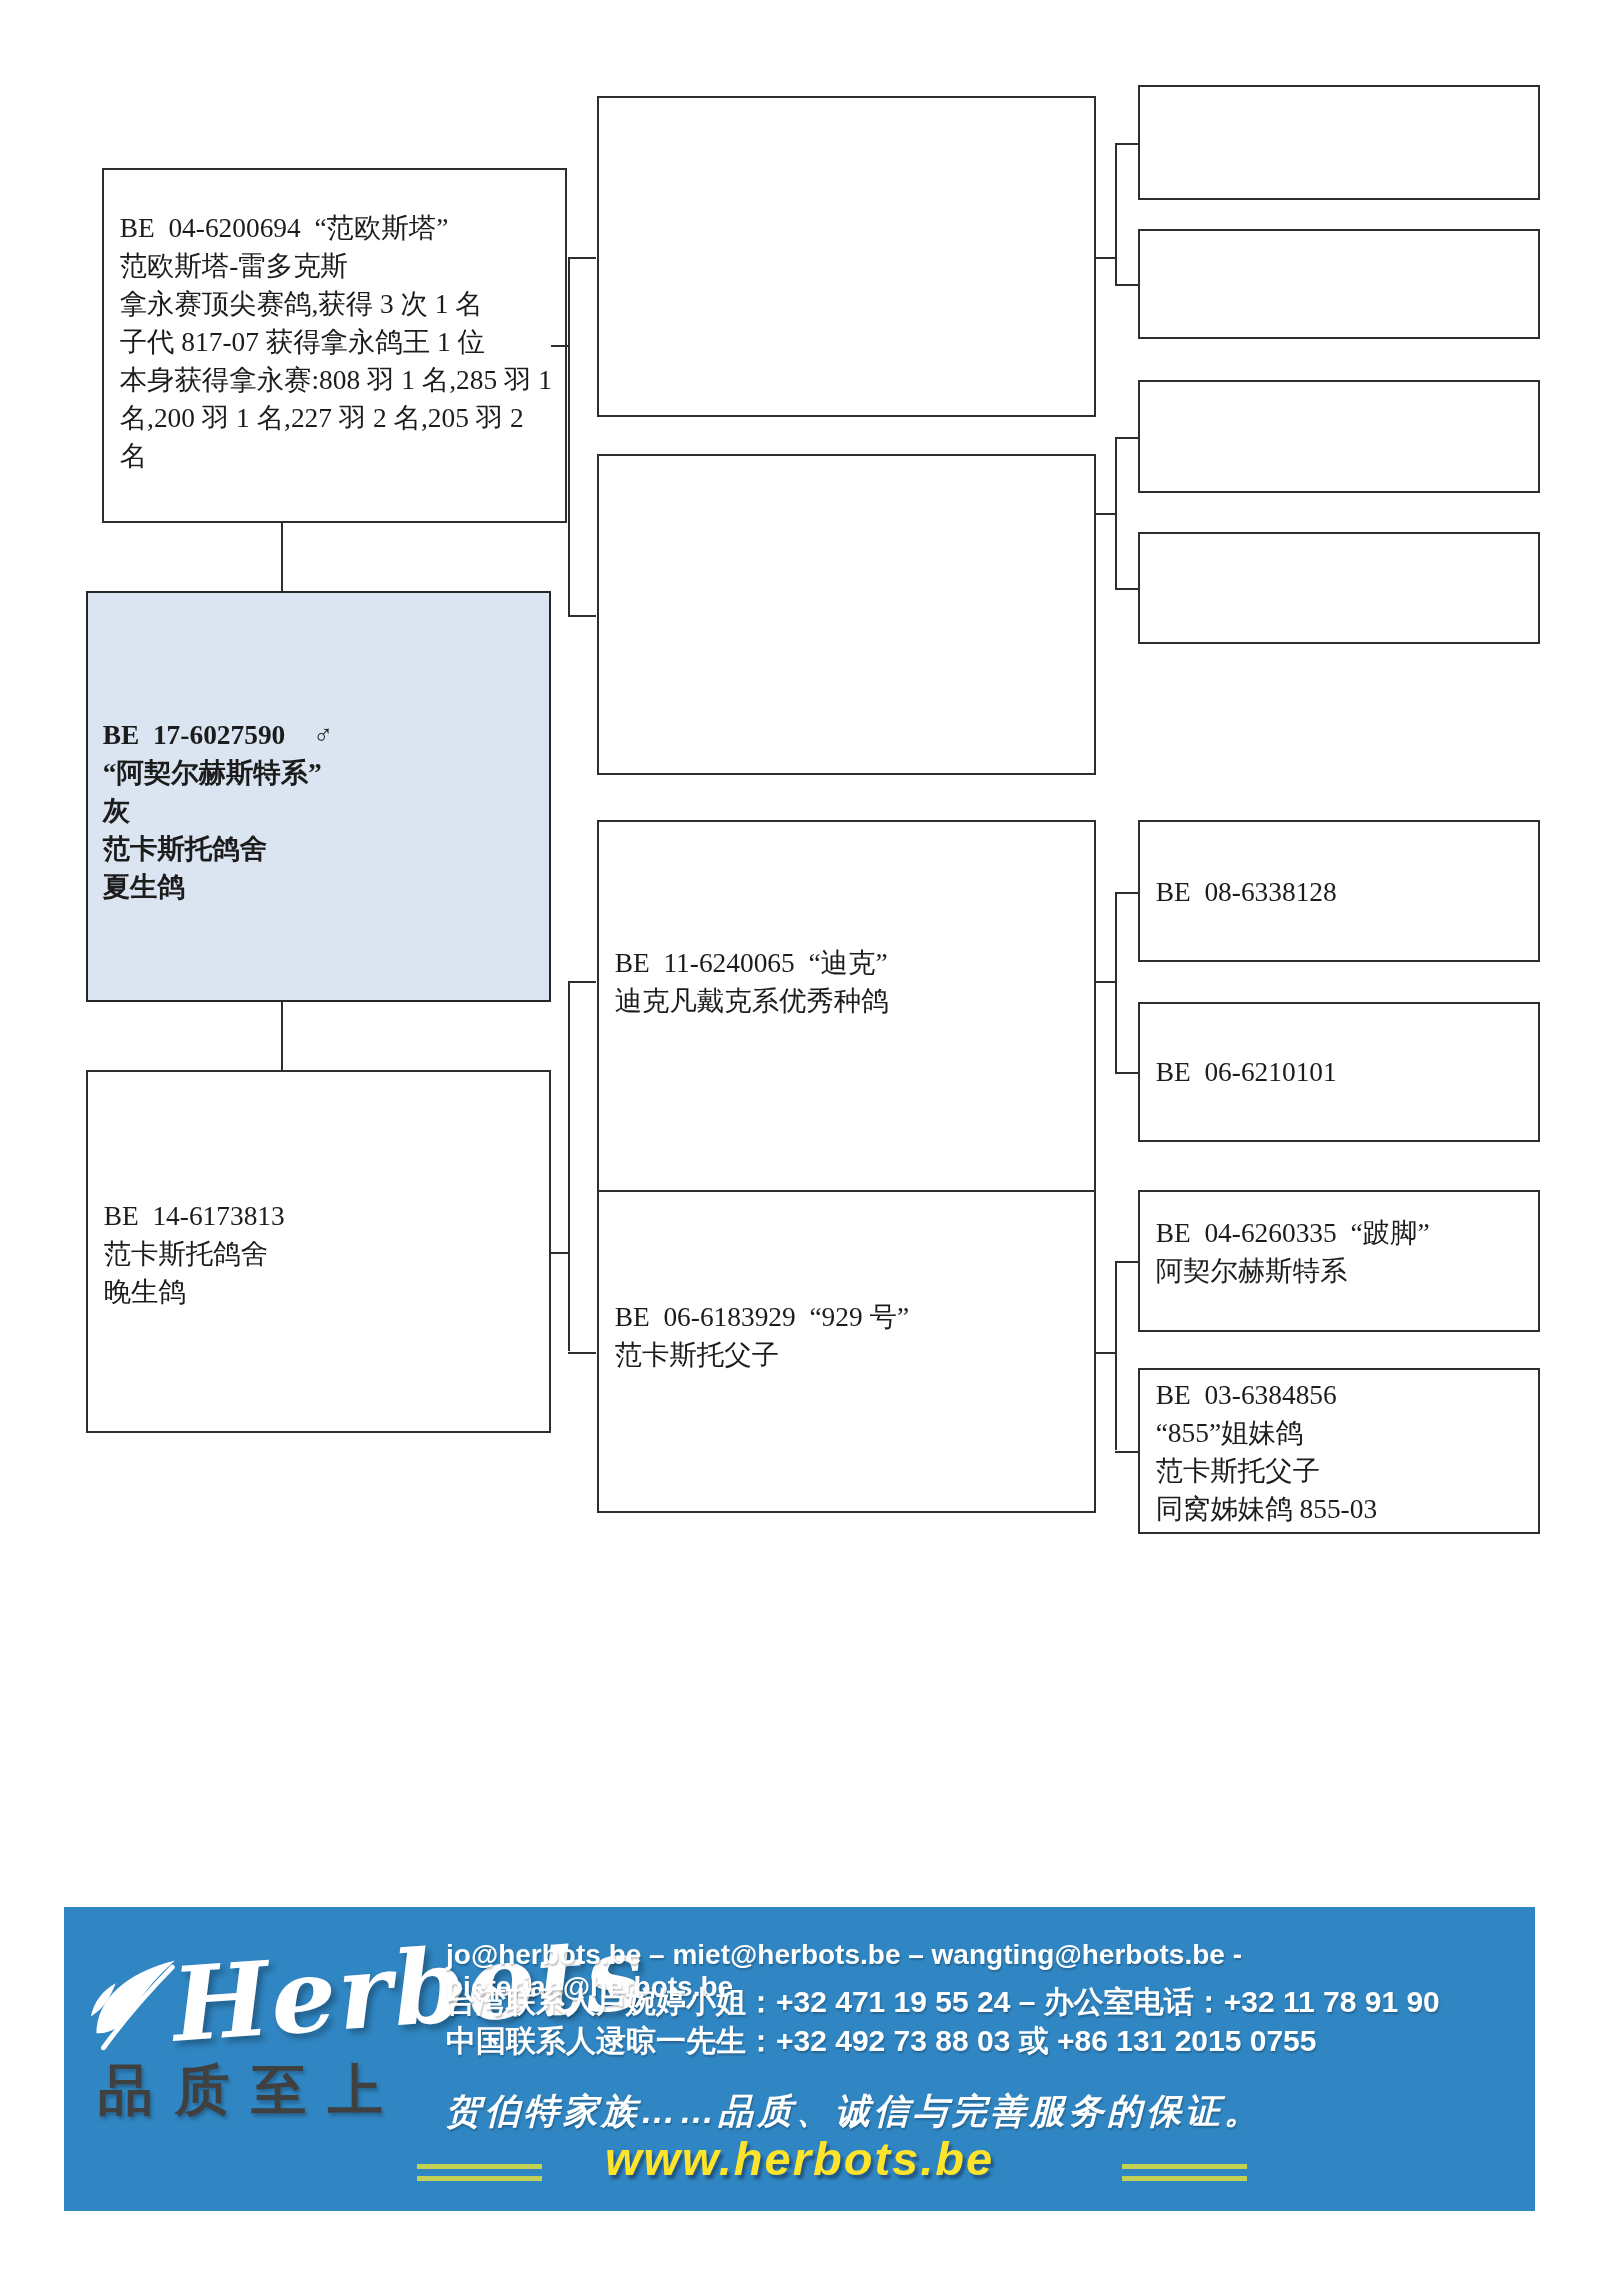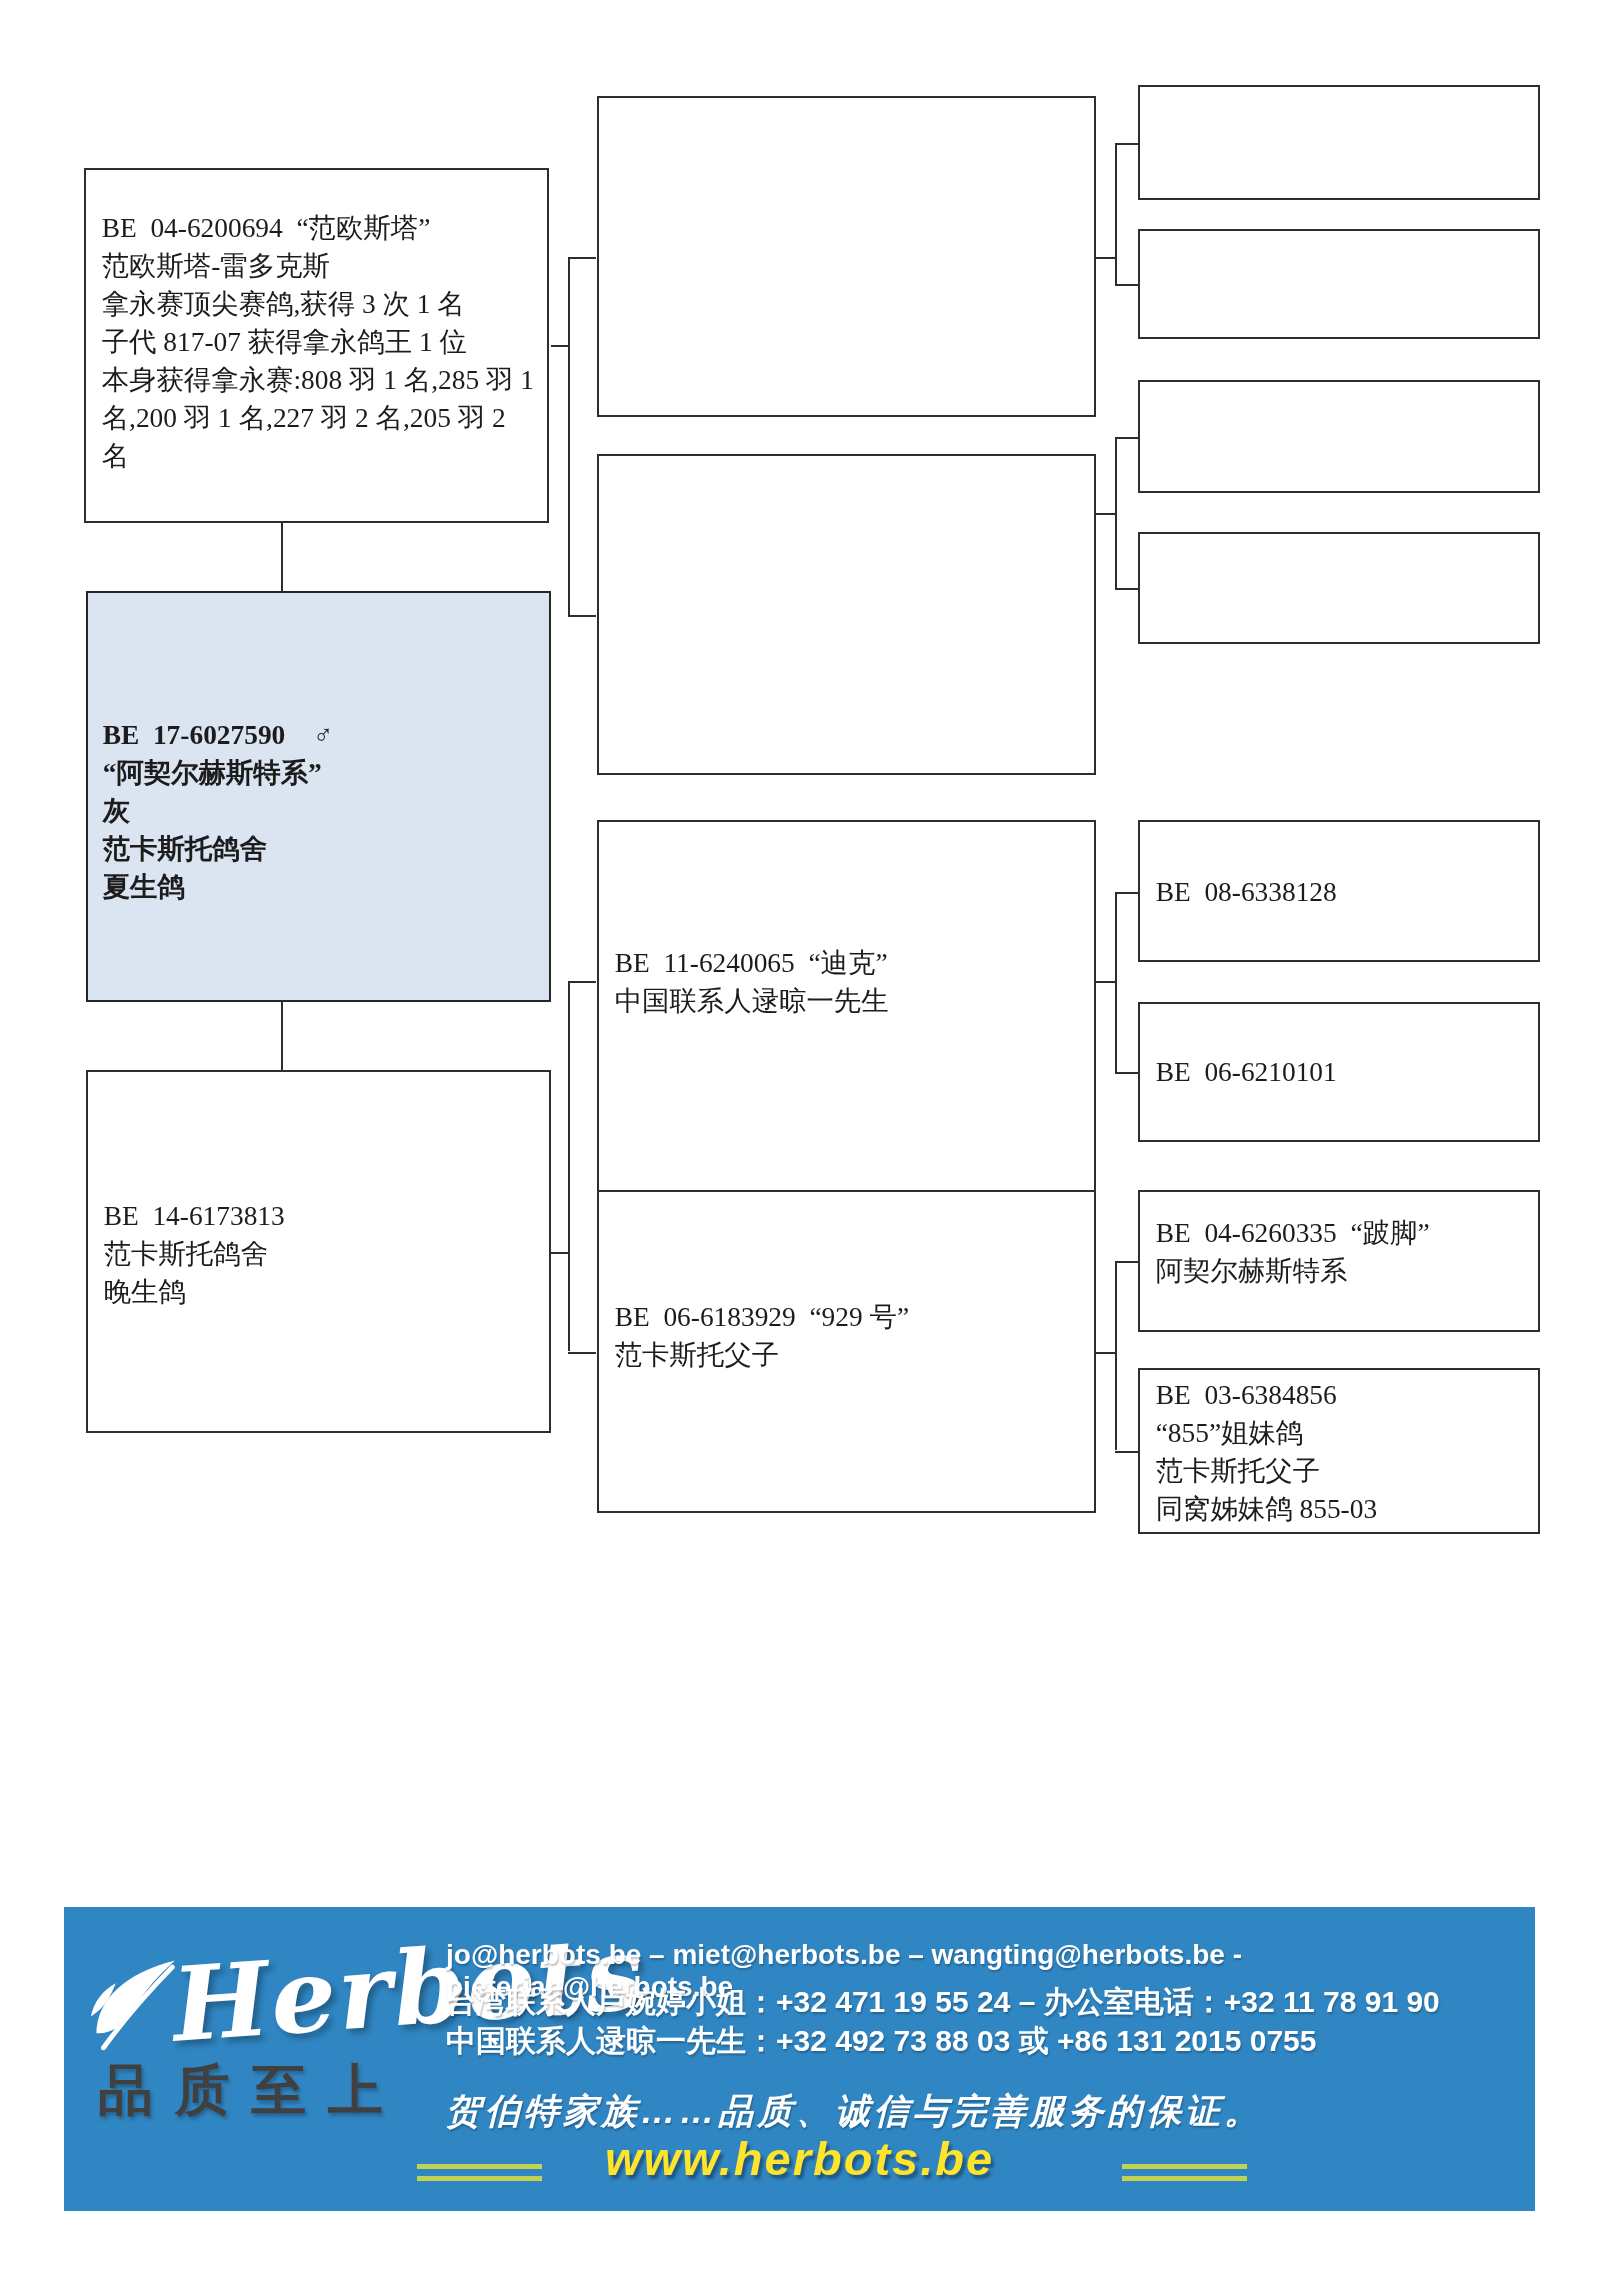--- a/index.html
+++ b/index.html
@@ -48,21 +48,21 @@
   }
   .dbl-line{
     position:absolute;top:2164px;width:125px;height:16.7px;
     background:linear-gradient(#c3d152 0 4.9px,rgba(0,0,0,0) 4.9px 11.8px,#c3d152 11.8px 16.7px);
   }
   .feather{position:absolute;left:86px;top:1962px;transform:rotate(-12deg);}
 </style>
 </head>
 <body>
 
-<div class="box" style="left:84px;top:168px;width:465px;height:355px;padding:39px 9.8px 0 15.7px;">
+<div class="box" style="left:102px;top:168px;width:465px;height:355px;padding:39px 9.8px 0 15.7px;">
   <div class="box-line">BE  04-6200694  “范欧斯塔”</div>
   <div class="box-line">范欧斯塔-雷多克斯</div>
   <div class="box-line">拿永赛顶尖赛鸽,获得 3 次 1 名</div>
   <div class="box-line">子代 817-07 获得拿永鸽王 1 位</div>
   <div class="box-line">本身获得拿永赛:808 羽 1 名,285 羽 1</div>
   <div class="box-line">名,200 羽 1 名,227 羽 2 名,205 羽 2</div>
   <div class="box-line">名</div>
 </div>
 
 <div class="box subject-box" style="left:86px;top:591px;width:465px;height:411px;padding:123px 9.8px 0 14.7px;">
@@ -77,21 +77,21 @@
   <div class="box-line">BE  14-6173813</div>
   <div class="box-line">范卡斯托鸽舍</div>
   <div class="box-line">晚生鸽</div>
 </div>
 
 <div class="box" style="left:597px;top:96px;width:499px;height:321px;"></div>
 <div class="box" style="left:597px;top:454px;width:499px;height:321px;"></div>
 
 <div class="box" style="left:597px;top:820px;width:499px;height:411px;padding:122px 9.8px 0 15.7px;">
   <div class="box-line">BE  11-6240065  “迪克”</div>
-  <div class="box-line">中国联系人逯晾一先生</div>
+  <div class="box-line">迪克凡戴克系优秀种鸽</div>
 </div>
 
 <div class="box" style="left:597px;top:1190px;width:499px;height:323px;padding:106px 9.8px 0 15.7px;">
   <div class="box-line">BE  06-6183929  “929 号”</div>
   <div class="box-line">范卡斯托父子</div>
 </div>
 
 <div class="box" style="left:1138px;top:85px;width:402px;height:115px;"></div>
 <div class="box" style="left:1138px;top:229px;width:402px;height:110px;"></div>
 <div class="box" style="left:1138px;top:380px;width:402px;height:113px;"></div>

